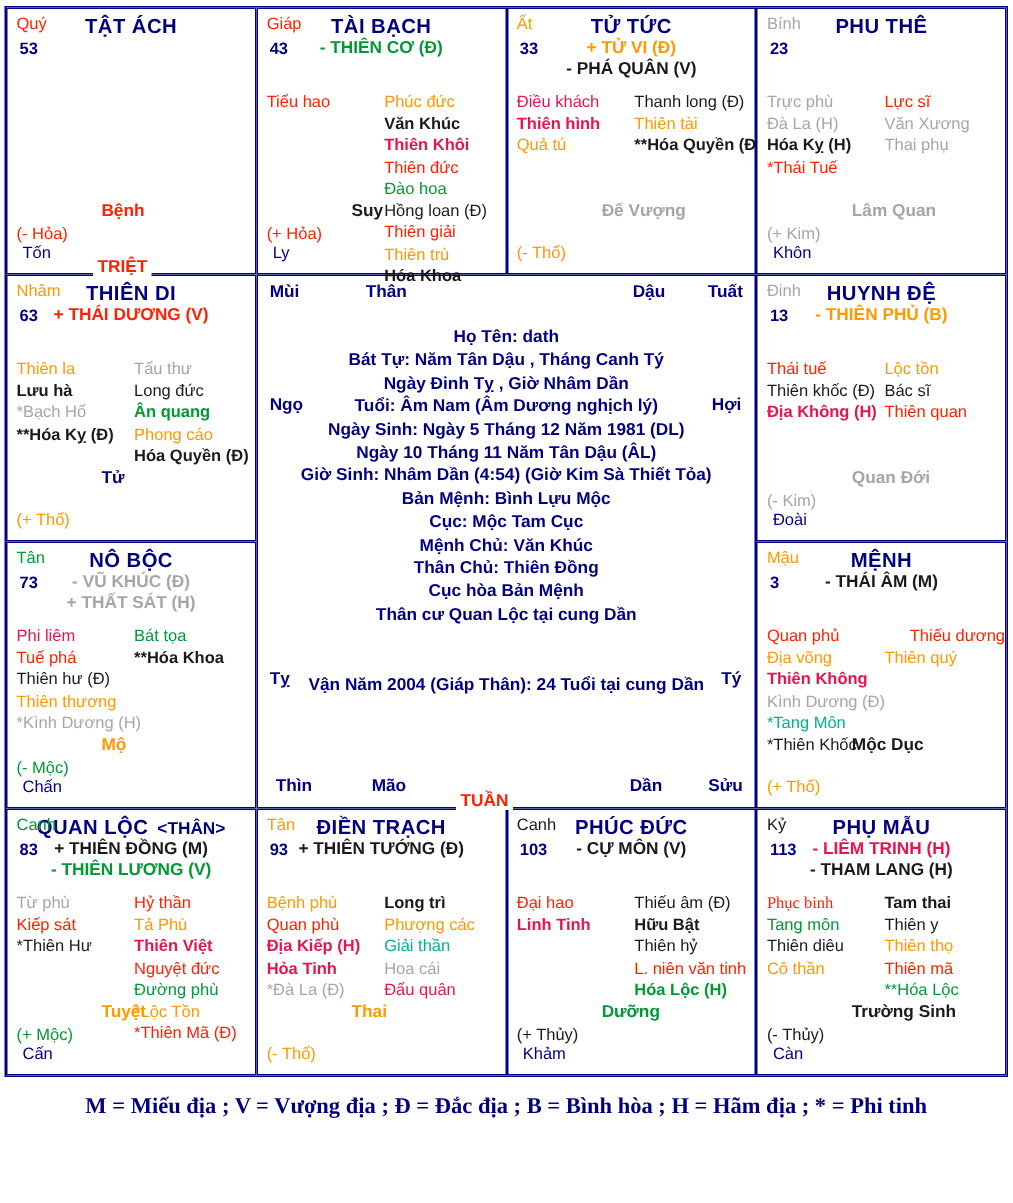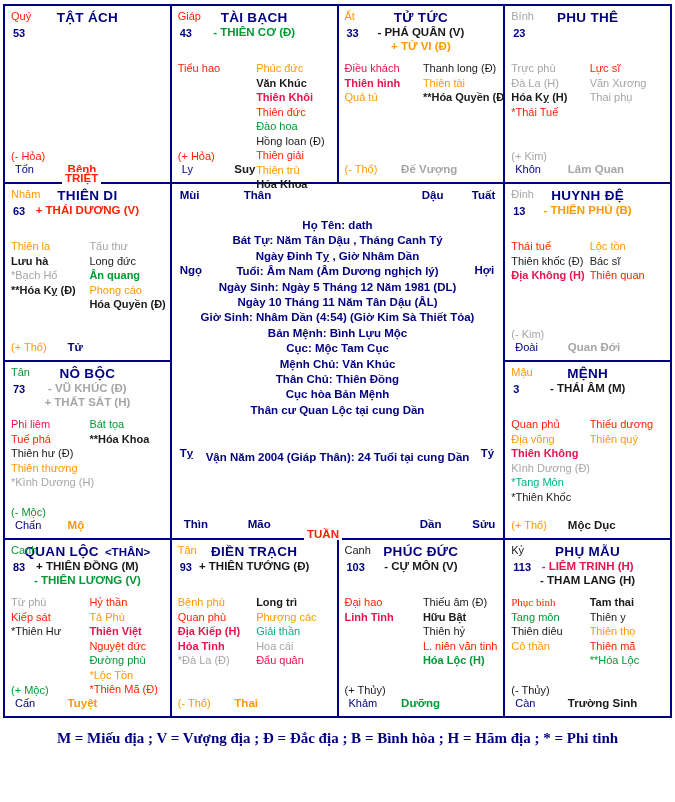--- a/index.html
+++ b/index.html
@@ -27,21 +27,21 @@
   .p-title { font-weight:bold; color:#000080; font-size:13.5px; letter-spacing:.3px; }
   .p-than  { font-weight:bold; color:#000080; font-size:11.5px; margin-left:6px; }
   .p-main  { text-align:center; font-weight:bold; font-size:11.5px; line-height:14px; }
   .p-stars { position:absolute; top:55px; left:0; right:0; display:flex; }
   .col-l { width:50%; padding-left:6px; line-height:14.5px; }
   .col-r { width:50%; padding-left:2px; line-height:14.5px; }
   .star { white-space:nowrap; }
   .b { font-weight:bold; }
   .p-elem { position:absolute; left:6px; bottom:6px; line-height:13px; }
   .p-elem .trigram { display:block; color:#000080; padding-left:4px; }
-  .p-stage { position:absolute; bottom:7px; left:38%; font-weight:bold; font-size:11.5px; }
+  .p-stage { position:absolute; bottom:35px; left:38%; font-weight:bold; font-size:11.5px; }
 
   .c-line { text-align:center; color:#000080; font-weight:bold; font-size:11.5px; line-height:15.4px; }
   .c-g1 { margin-top:16px; }
   .c-g2 { margin-top:34px; }
   .c-g3 { margin-top:32px; }
   .branch { position:absolute; color:#000080; font-weight:bold; font-size:11.5px; }
   .br-0{left:8px;top:5px} .br-1{left:72px;top:5px} .br-2{left:250px;top:5px} .br-3{right:8px;top:5px}
   .br-4{left:8px;top:80px} .br-5{right:9px;top:80px}
   .br-6{left:8px;top:263px} .br-7{right:9px;top:263px}
   .br-8{left:12px;top:334px} .br-9{left:76px;top:334px} .br-10{left:248px;top:334px} .br-11{right:8px;top:334px}
@@ -137,22 +137,22 @@
     <span class="p-stage" style="color: rgb(26, 26, 26);">Suy</span>
   </div>
 
   <div class="palace pos-2">
     <span class="stem" style="color: rgb(255, 153, 0);">Ất</span>
     <span class="num">33</span>
     <div class="p-title-row">
       <span class="p-title">TỬ TỨC</span>
     </div>
     <div class="p-main">
+        <div style="color: rgb(255, 153, 0);">+ TỬ VI (Đ)</div>
         <div style="color: rgb(26, 26, 26);">- PHÁ QUÂN (V)</div>
-        <div style="color: rgb(255, 153, 0);">+ TỬ VI (Đ)</div>
       </div>
     <div class="p-stars">
       <div class="col-l">
           <div class="star" style="color: rgb(232, 20, 79);">Điều khách</div>
           <div class="star b" style="color: rgb(232, 20, 79);">Thiên hình</div>
           <div class="star" style="color: rgb(255, 153, 0);">Quả tú</div>
         </div>
       <div class="col-r">
           <div class="star" style="color: rgb(26, 26, 26);">Thanh long (Đ)</div>
           <div class="star" style="color: rgb(255, 153, 0);">Thiên tài</div>
@@ -294,21 +294,21 @@
     <div class="p-stars">
       <div class="col-l">
           <div class="star" style="color: rgb(255, 34, 0);">Quan phủ</div>
           <div class="star" style="color: rgb(255, 153, 0);">Địa võng</div>
           <div class="star b" style="color: rgb(232, 20, 79);">Thiên Không</div>
           <div class="star" style="color: rgb(166, 166, 166);">Kình Dương (Đ)</div>
           <div class="star" style="color: rgb(0, 179, 134);">*Tang Môn</div>
           <div class="star" style="color: rgb(26, 26, 26);">*Thiên Khốc</div>
         </div>
       <div class="col-r">
-          <div class="star" style="color: rgb(255, 34, 0);">Thiếu dương</div>
+          <div class="star" style="color: rgb(255, 34, 0); text-align: right;">Thiếu dương</div>
           <div class="star" style="color: rgb(255, 153, 0);">Thiên quý</div>
         </div>
     </div>
     <div class="p-elem">
       <span class="elem-t" style="color: rgb(255, 153, 0);">(+ Thổ)</span>
       
     </div>
     <span class="p-stage" style="color: rgb(26, 26, 26);">Mộc Dục</span>
   </div>
 

